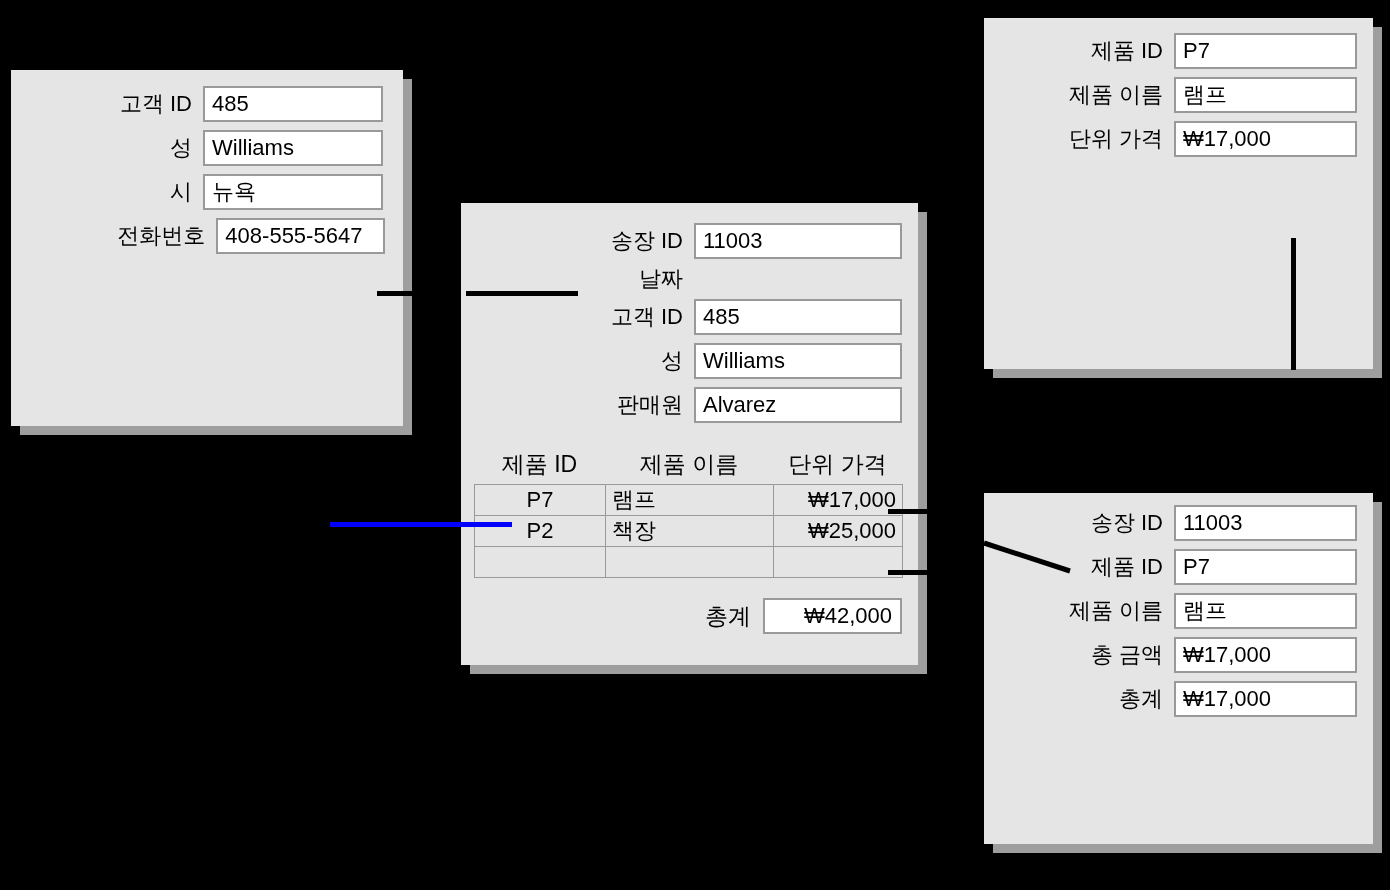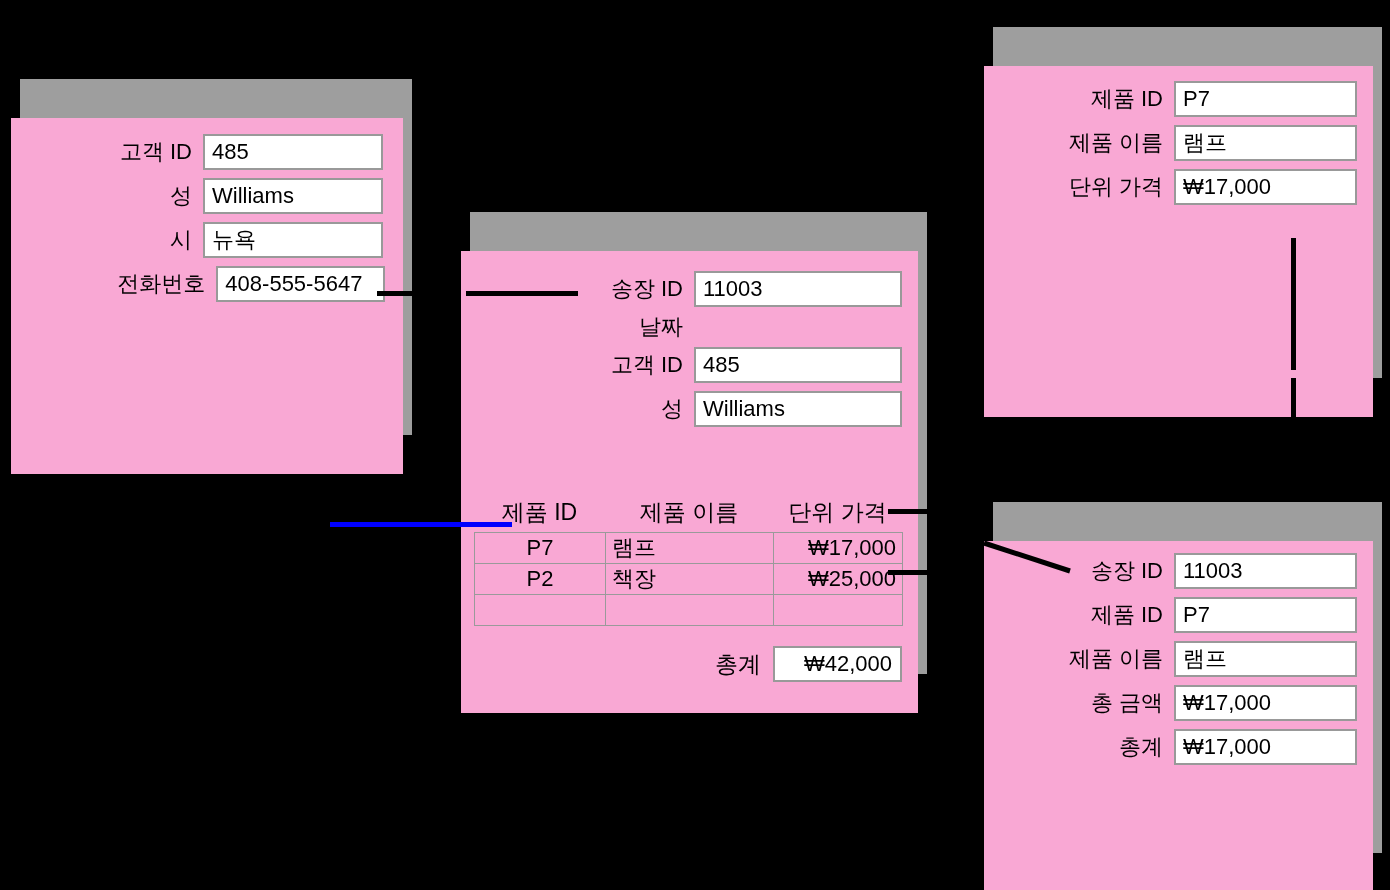--- a/index.html
+++ b/index.html
@@ -13,24 +13,23 @@
     width: 1390px;
     height: 890px;
     background: #000000;
     overflow: hidden;
     font-family: "Liberation Sans", "DejaVu Sans", sans-serif;
   }
 
   
   .card {
     position: absolute;
-    background: #f9a8d4;
+    background: #e5e5e5;
     box-sizing: border-box;
     z-index: 5;
-    margin-top: 48px;
   }
   .card-shadow {
     position: absolute;
     background: #9e9e9e;
     z-index: 4;
   }
 
   
   .fields {
     position: absolute;
@@ -171,20 +170,22 @@
       </div>
       <div class="field-row">
         <div class="field-label" style="width:233px;">고객 ID</div>
         <div class="field-input" style="width:208px;">485</div>
       </div>
       <div class="field-row">
         <div class="field-label" style="width:233px;">성</div>
         <div class="field-input" style="width:208px;">Williams</div>
       </div>
       <div class="field-row">
+        <div class="field-label" style="width:233px;">판매원</div>
+        <div class="field-input" style="width:208px;">Alvarez</div>
       </div>
     </div>
 
     <div class="items-wrap" style="left:13px; top:246px; width:428px;">
       <div class="items-head">
         <div style="width:131px;">제품 ID</div>
         <div style="width:168px;">제품 이름</div>
         <div style="width:129px;">단위 가격</div>
       </div>
       <table class="items" style="width:428px;">
@@ -201,21 +202,21 @@
         </tr>
         <tr>
           <td class="c-id"></td>
           <td class="c-name"></td>
           <td class="c-price"></td>
         </tr>
       </tbody>
         </table>
       <div class="total-row">
         <div class="total-label">총계</div>
-        <div class="total-box" style="width:129px;">₩42,000</div>
+        <div class="total-box" style="width:139px;">₩42,000</div>
       </div>
     </div>
   </div>
 
   <div class="card-shadow" style="left:993px; top:27px; width:389px; height:351px;"></div>
   <div class="card" style="left:984px; top:18px; width:389px; height:351px;">
     <div class="fields" style="left:0px; top:15px; width:373px;">
       <div class="field-row">
         <div class="field-label" style="width:190px;">제품 ID</div>
         <div class="field-input" style="width:183px;">P7</div>

